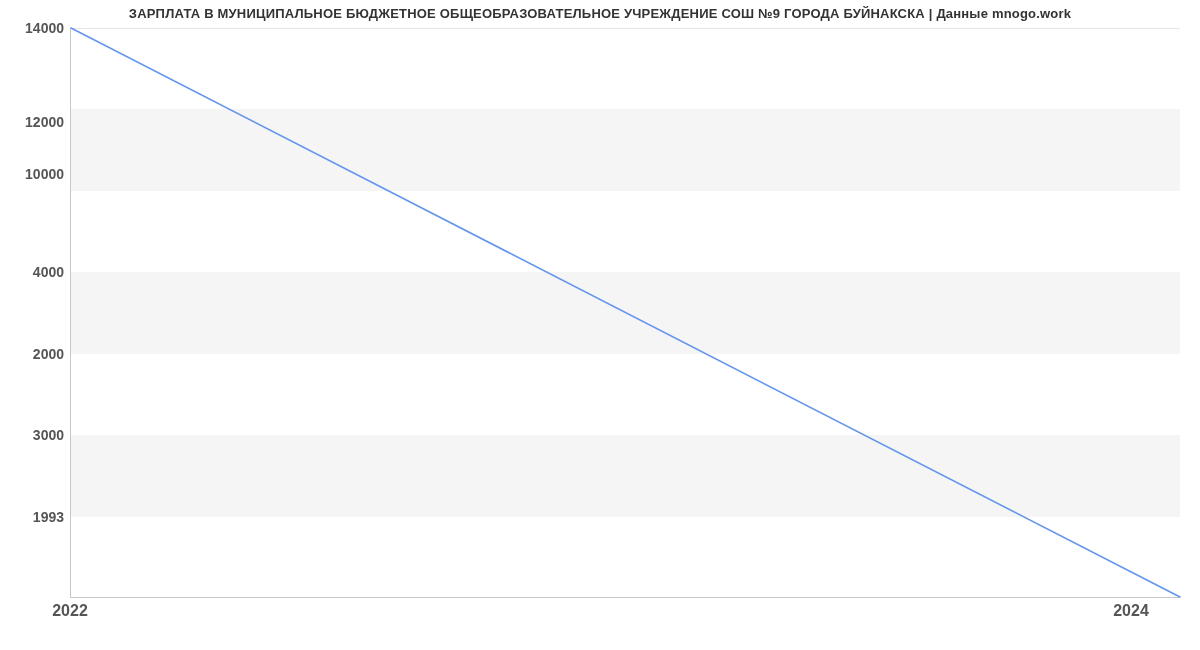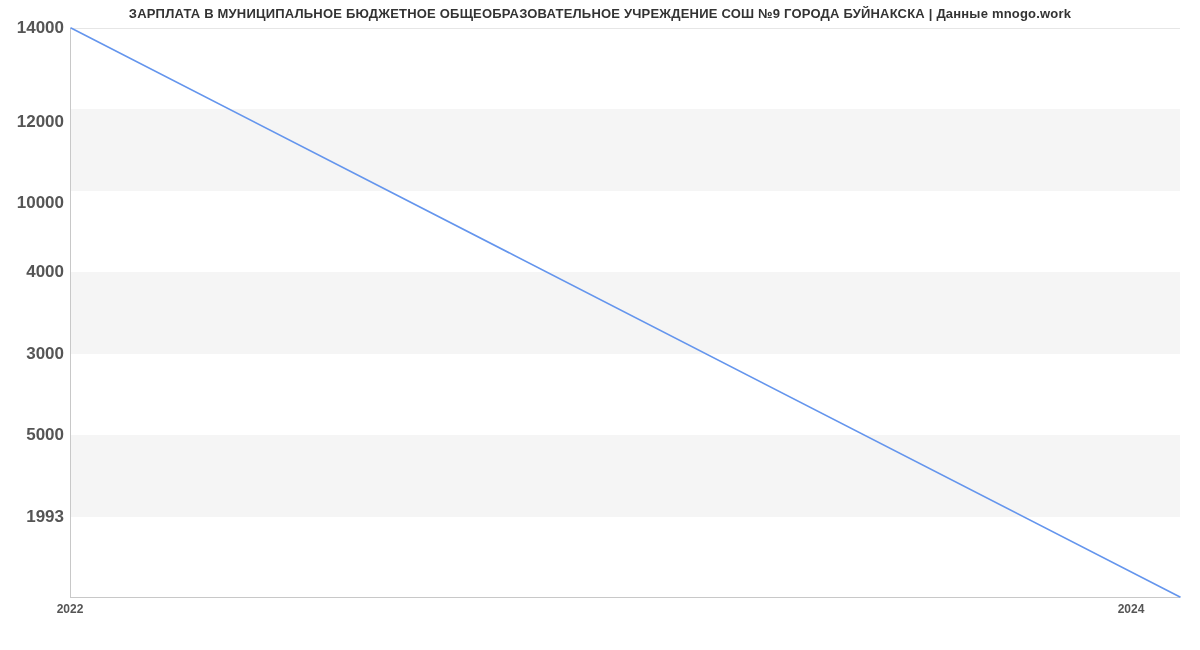--- a/index.html
+++ b/index.html
@@ -49,28 +49,28 @@
     width: 100%;
     height: 0;
     border-top: 1px solid #e6e6e6;
     top: 0;
   }
   .ytick {
     position: absolute;
     right: 1136px;
     width: 56px;
     text-align: right;
-    font-size: 17px;
+    font-size: 14px;
     color: #555;
     transform: translateY(-50%);
   }
   .xtick {
     position: absolute;
     top: 602px;
-    font-size: 12px;
+    font-size: 16px;
     color: #555;
     transform: translateX(-50%);
   }
   svg.line {
     position: absolute;
     left: 0;
     top: 0;
     width: 100%;
     height: 100%;
     overflow: visible;
@@ -88,21 +88,21 @@
       <div class="band" style="top: 244.286px; height: 81.4286px;"></div>
       <div class="band" style="top: 407.143px; height: 81.4286px;"></div>
       <div class="grid-top"></div>
 
     <svg class="line" viewBox="0 0 1110 570" preserveAspectRatio="none">
       <polyline id="series-line" fill="none" stroke-width="1.6" stroke-linecap="round" stroke-linejoin="round" points="0.00,0.00 1110.00,570.00" stroke="#6495ed"></polyline>
     </svg>
   </div>
 
 <div class="ytick" style="top: 516.571px;">1993</div>
-    <div class="ytick" style="top: 435.143px;">5000</div>
-    <div class="ytick" style="top: 353.714px;">3000</div>
+    <div class="ytick" style="top: 435.143px;">3000</div>
+    <div class="ytick" style="top: 353.714px;">2000</div>
     <div class="ytick" style="top: 272.286px;">4000</div>
-    <div class="ytick" style="top: 203px; text-align: right;">10000</div>
+    <div class="ytick" style="top: 174px; text-align: right;">10000</div>
     <div class="ytick" style="top: 122px;">12000</div>
     <div class="ytick" style="top: 28px;">14000</div>
     <div class="xtick" style="left: 70px;">2022</div>
     <div class="xtick" style="left: 1131px;">2024</div>
   </div>
 
 </body></html>

